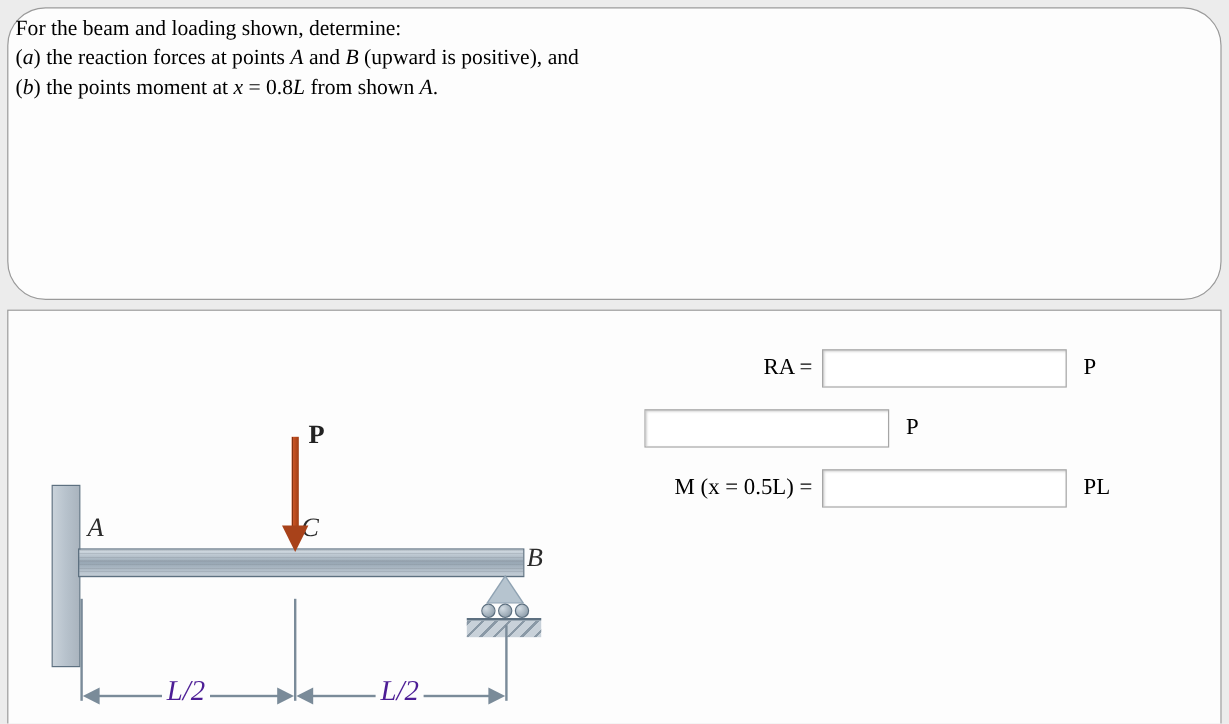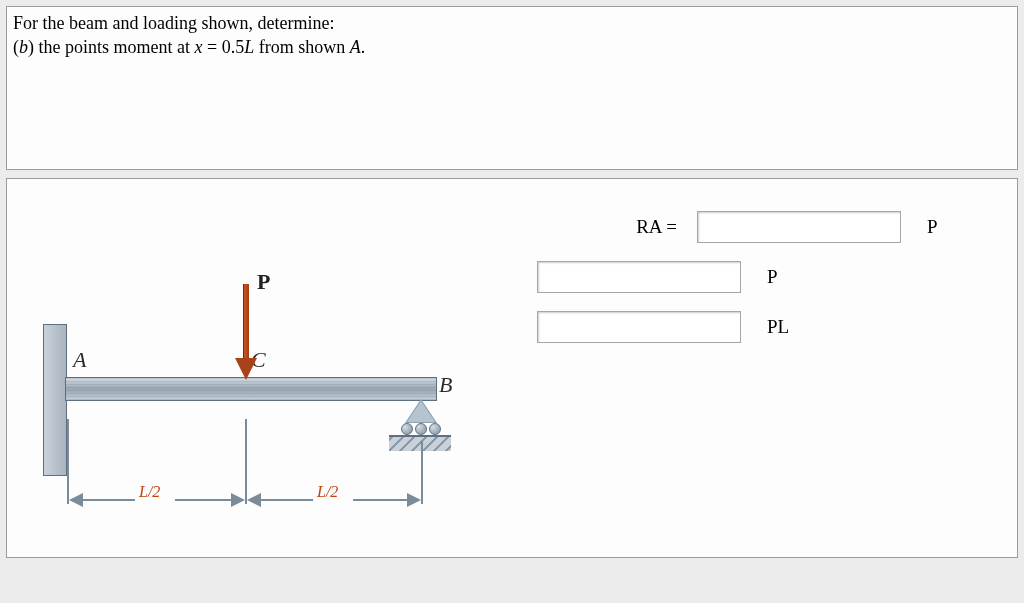--- a/index.html
+++ b/index.html
@@ -18,23 +18,24 @@
     box-sizing: border-box;
     padding: 6px;
   }
   .panel {
     background: #fdfdfd;
     border: 1px solid #9a9a9a;
     box-sizing: border-box;
   }
   .problem-panel {
     width: 1012px;
-    height: 164px;
+    height: 244px;
     padding: 4px 6px;
     line-height: 1.35;
+    border-radius: 32px;
   }
   .italic { font-style: italic; }
   .answer-panel {
     margin-top: 8px;
     width: 1012px;
     height: 380px;
     position: relative;
   }
   
   .diagram {
@@ -189,38 +190,37 @@
     width: 0; height: 0;
     border-top: 7px solid transparent;
     border-bottom: 7px solid transparent;
   }
   .dim .arrow-l { border-right: 14px solid #7a8b99; }
   .dim .arrow-r { border-left: 14px solid #7a8b99; }
   .dim .dlabel {
     position: absolute;
     top: -6px;
     font-style: italic;
-    font-size: 16px;
-    color: #c2410c;
+    font-size: 24px;
+    color: #4c1d95;
     background: #fdfdfd;
     padding: 0 4px;
   }
   
   .answers {
     position: absolute;
     left: 530px;
     top: 30px;
     width: 470px;
   }
   .answer-row {
     display: flex;
     align-items: center;
     margin-bottom: 14px;
     height: 36px;
-    gap: 12px;
   }
   .answer-row .lab {
     width: 140px;
     text-align: right;
     font-family: "Times New Roman", serif;
     font-size: 19px;
     padding-right: 8px;
     white-space: nowrap;
   }
   .answer-row input[type="text"] {
@@ -239,21 +239,24 @@
   }
 </style>
 </head>
 <body>
 
 <div class="page">
 
   <div class="panel problem-panel">
     <div>For the beam and loading shown, determine:</div>
     <div>
-      <span>(</span><span class="italic">b</span><span>) the points moment at </span><span class="italic">x</span><span> = 0.5</span><span class="italic">L</span><span> from shown </span><span class="italic">A</span><span>.</span>
+      <span>(</span><span class="italic">a</span><span>) the reaction forces at points </span><span class="italic">A</span><span> and </span><span class="italic">B</span><span> (upward is positive), and</span>
+    </div>
+    <div>
+      <span>(</span><span class="italic">b</span><span>) the points moment at </span><span class="italic">x</span><span> = 0.8</span><span class="italic">L</span><span> from shown </span><span class="italic">A</span><span>.</span>
     </div>
   </div>
 
   <div class="panel answer-panel">
 
     <div class="diagram">
       <div class="wall"></div>
       <div class="beam">
         <div class="beam-hatch"></div>
       </div>
@@ -302,20 +305,21 @@
       <div class="answer-row">
         <div class="lab">RA =</div>
         <input type="text" value="" style="">
         <div class="unit">P</div>
       </div>
       <div class="answer-row">
         <input type="text" value="" style="">
         <div class="unit">P</div>
       </div>
       <div class="answer-row">
+        <div class="lab">M (x = 0.5L) =</div>
         <input type="text" value="" style="">
         <div class="unit">PL</div>
       </div>
     </div>
 
   </div>
 
 </div>
 
 </body></html>

